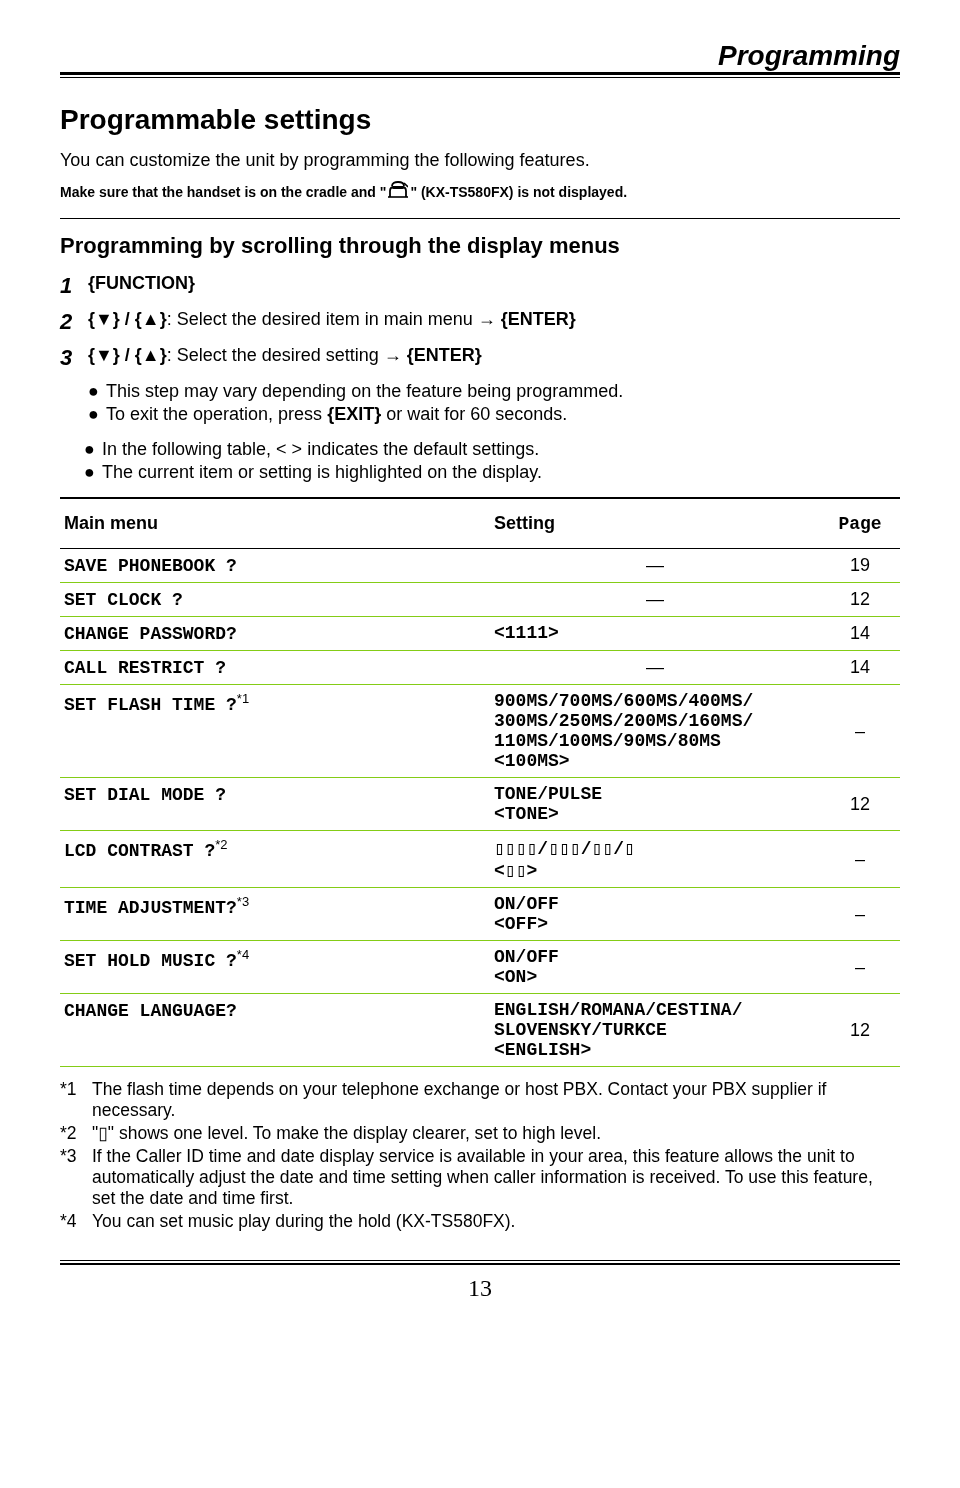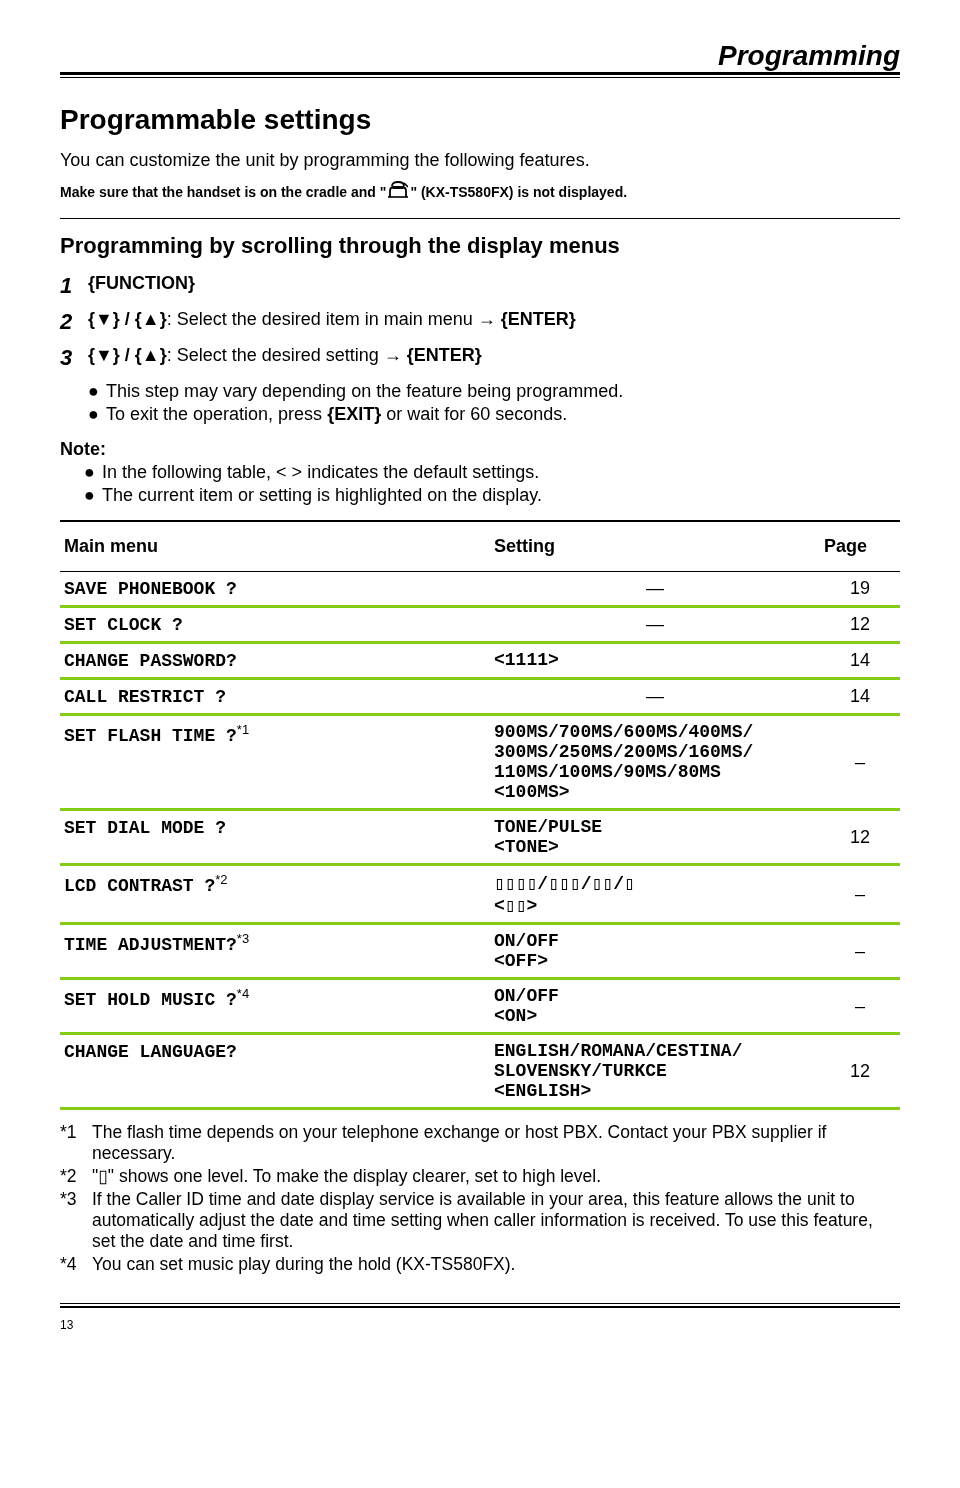--- a/index.html
+++ b/index.html
@@ -104,24 +104,24 @@
     font-size: 18px;
     margin-bottom: 12px;
   }
   table.settings th {
     text-align: left;
     font-weight: bold;
     border-top: 2px solid #000;
     border-bottom: 1px solid #000;
     padding: 14px 4px;
   }
-  table.settings th:last-child { text-align: left; width: 80px;}
+  table.settings th:last-child { text-align: center; width: 80px; font-family: Liberation Mono, monospace;}
   table.settings th:nth-child(2) { width: 330px;}
   table.settings td {
-    border-bottom: 3px solid #84cc16;
+    border-bottom: 1px solid #84cc16;
     padding: 6px 4px;
     vertical-align: top;
   }
   table.settings td.page-col { text-align: center; vertical-align: middle; }
   table.settings td.setting-col {
     font-family: "Courier New", monospace;
     vertical-align: top;
   }
   .mono { font-family: "Courier New", monospace; font-weight: bold;}
   .sup { font-size: 13px; vertical-align: super; font-weight: normal; font-family: Arial, sans-serif;}
@@ -130,22 +130,23 @@
   }
   .fn-row {
     display: flex;
     margin-bottom: 2px;
   }
   .fn-num {
     width: 32px;
     flex-shrink: 0;
   }
   .page-num {
-    text-align: left;
-    font-size: 12px;
+    text-align: center;
+    font-size: 24px;
+    font-family: Liberation Serif, serif;
   }
 </style>
 </head>
 <body>
 
 <div class="page">
 
   <div class="header-title">Programming</div>
   <div class="dbl-rule"></div>
 
@@ -187,21 +188,20 @@
     <div class="b-row">
         <div class="b-dot">●</div>
         <div>This step may vary depending on the feature being programmed.</div>
       </div>
     <div class="b-row">
         <div class="b-dot">●</div>
         <div><span>To exit the operation, press </span><span class="key">{EXIT}</span><span> or wait for 60 seconds.</span></div>
       </div>
   </div>
 
-  <div class="note-label">Note:</div>
   <div class="note-list">
     <div class="b-row">
         <div class="b-dot">●</div>
         <div>In the following table, &lt; &gt; indicates the default settings.</div>
       </div>
     <div class="b-row">
         <div class="b-dot">●</div>
         <div>The current item or setting is highlighted on the display.</div>
       </div>
   </div>

